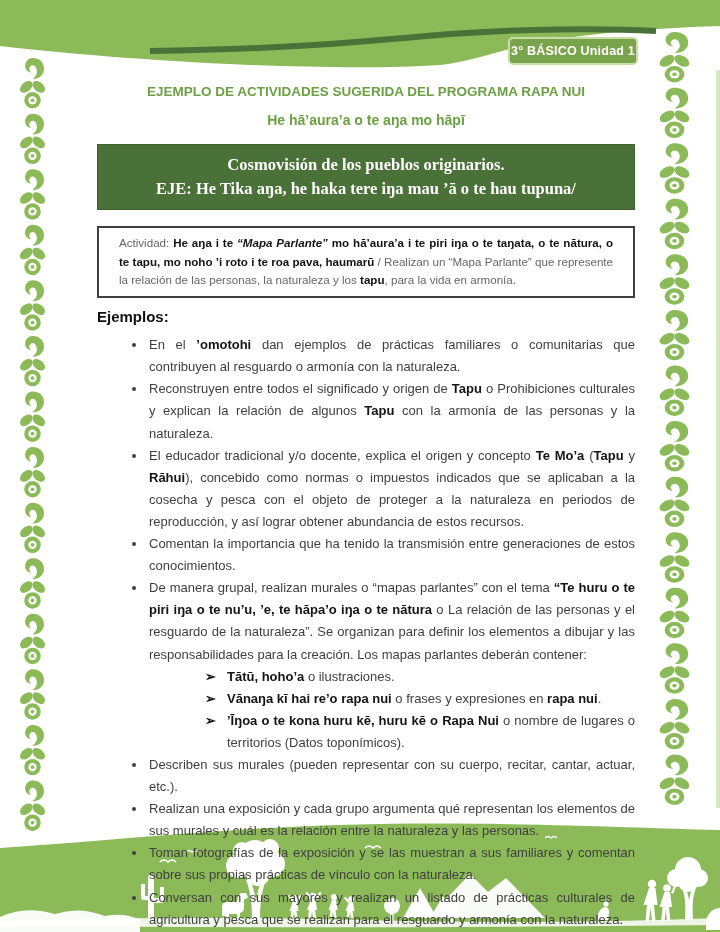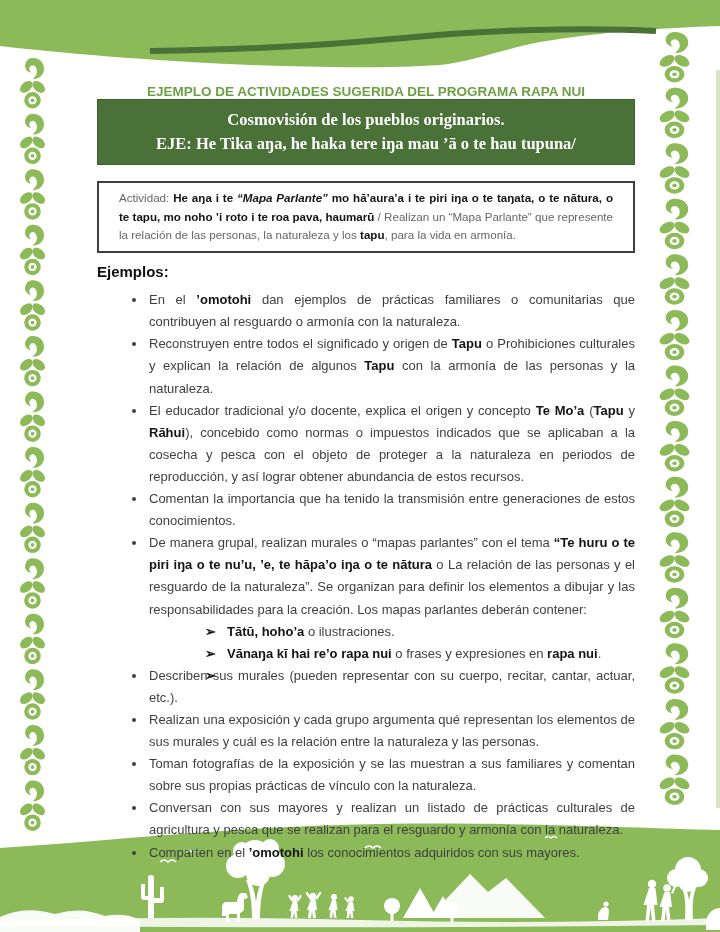--- a/index.html
+++ b/index.html
@@ -48,20 +48,21 @@
 </head>
 <body>
 
 <div class="page">
 
   <svg class="topband" width="720" height="78" viewBox="0 0 720 78">
     <path d="M0,0 H720 V26 C660,28 600,32 540,42 C500,50 470,62 440,65 C330,72 140,62 0,46 Z" fill="#8cba58"></path>
     <path d="M150,51 C300,49 380,40 450,34 C520,29 600,28 656,31" fill="none" stroke="#4a7137" stroke-width="6"></path>
   </svg>
 
+  <div class="badge">3° BÁSICO Unidad 1</div>
 
   <svg class="ornament-left" width="31" height="778" viewBox="0 0 30 756" preserveAspectRatio="none">
     <defs>
       <g id="koru" fill="#8cba58">
         <path d="M15,2 C23,2 27,8 26,14 C25,20 19,23 15,22 C18,20 20,17 19,13 C18,9 15,8 13,10 C11,12 12,15 14,16 C10,16 7,12 8,8 C9,4 12,2 15,2 Z"></path>
         <ellipse cx="9" cy="30" rx="7" ry="4.5" transform="rotate(-40 9 30)"></ellipse>
         <ellipse cx="21" cy="30" rx="7" ry="4.5" transform="rotate(40 21 30)"></ellipse>
         <circle cx="15" cy="43" r="8"></circle>
         <circle cx="15" cy="43" r="4" fill="#ffffff"></circle>
         <circle cx="15" cy="43" r="1.8"></circle>
@@ -97,20 +98,21 @@
       <use href="#koru" y="540"></use>
       <use href="#koru" y="594"></use>
     <use href="#koru" y="648"></use>
       <use href="#koru" y="702"></use>
   </svg>
 
   <div class="edge-sliver"></div>
 
   <div class="content">
     <h1 class="title">EJEMPLO DE ACTIVIDADES SUGERIDA DEL PROGRAMA RAPA NUI</h1>
+    <h2 class="subtitle">He hā’aura’a o te aŋa mo hāpī</h2>
 
     <div class="banner">
       <div>Cosmovisión de los pueblos originarios.</div>
       <div>EJE: He Tika aŋa, he haka tere iŋa mau ’ā o te hau tupuna/</div>
     </div>
 
     <div class="activity"><span class="g">Actividad: </span><span class="b">He aŋa i te </span><span class="b i">“Mapa Parlante”</span><span class="b"> mo hā’aura’a i te piri iŋa o te taŋata, o te nātura, o te tapu, mo noho ’i roto i te roa pava, haumarū</span><span class="g"> / Realizan un “Mapa Parlante” que represente la relación de las personas, la naturaleza y los </span><span class="b">tapu</span><span class="g">, para la vida en armonía.</span></div>
 
     <p class="examples-heading">Ejemplos:</p>
 
@@ -125,20 +127,21 @@
           <li>
             <span class="arrow">➢</span>
             <span><span class="b">Tātū, hoho’a</span><span> o ilustraciones.</span></span>
           </li>
           <li>
             <span class="arrow">➢</span>
             <span><span class="b">Vānaŋa kī hai re’o rapa nui</span><span> o frases y expresiones en </span><span class="b">rapa nui</span><span>.</span></span>
           </li>
           <li>
             <span class="arrow">➢</span>
+            <span><span class="b">’Īŋoa o te kona huru kē, huru kē o Rapa Nui</span><span> o nombre de lugares o territorios (Datos toponímicos).</span></span>
           </li>
         </ul>
       </li>
       <li><span><span>Describen sus murales (pueden representar con su cuerpo, recitar, cantar, actuar, etc.).</span></span></li>
       <li><span><span>Realizan una exposición y cada grupo argumenta qué representan los elementos de sus murales y cuál es la relación entre la naturaleza  y las personas.</span></span></li>
       <li><span><span>Toman fotografías de la exposición y se las muestran a sus familiares y comentan sobre sus propias prácticas de vínculo con la naturaleza.</span></span></li>
       <li><span><span>Conversan con sus mayores y realizan un listado de prácticas culturales de agricultura y pesca que se realizan para el resguardo y armonía con la naturaleza.</span></span></li>
       <li><span><span>Comparten en el </span><span class="b">’omotohi</span><span> los conocimientos adquiridos con sus mayores.</span></span></li>
     </ul>
   </div>

